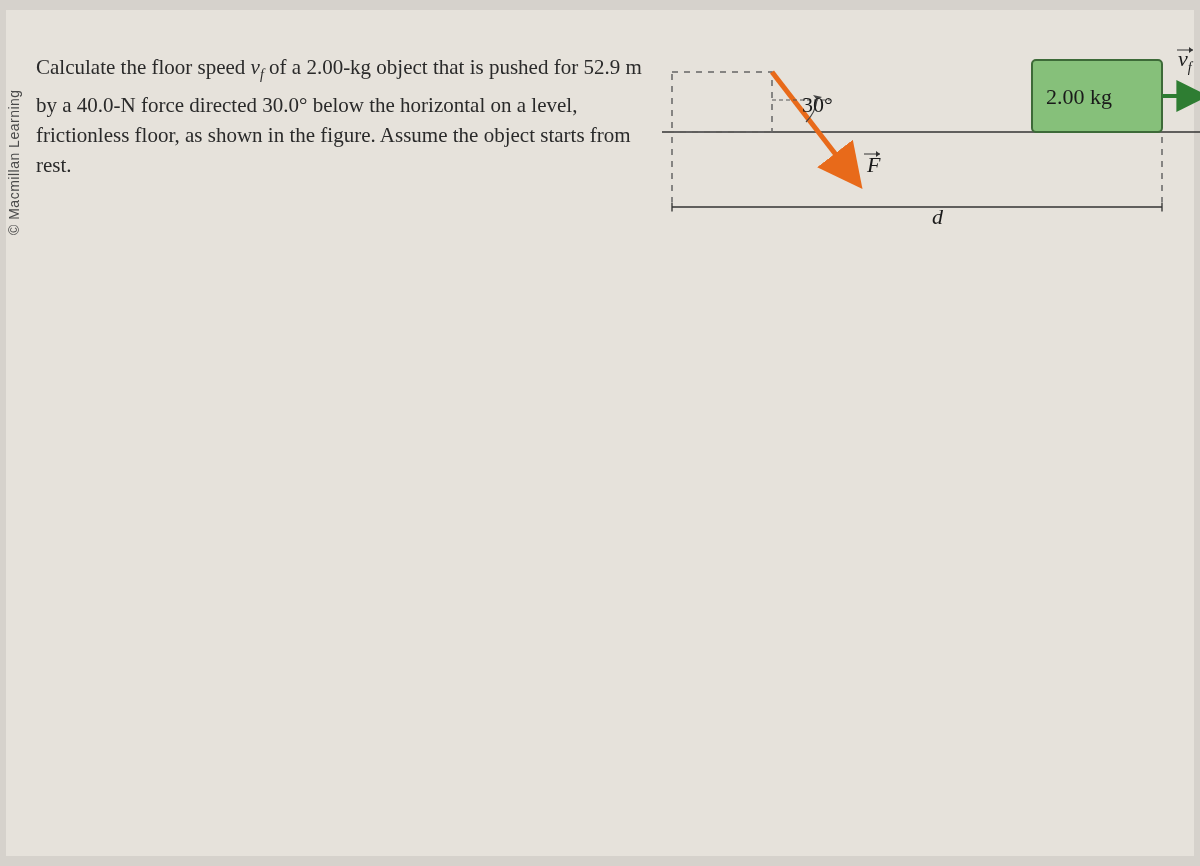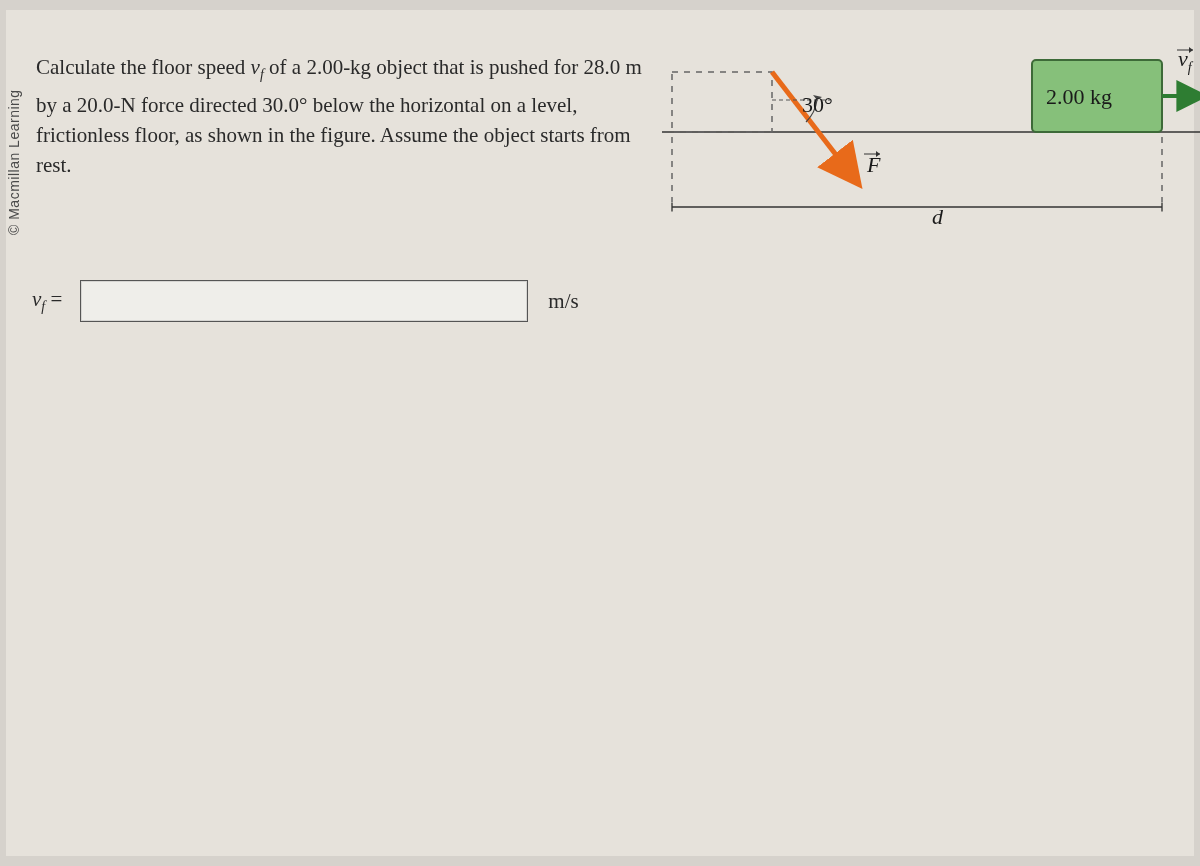--- a/index.html
+++ b/index.html
@@ -105,30 +105,23 @@
   }
 </style>
 </head>
 <body>
 
 <div class="inner-panel">
 
   <div class="copyright">© Macmillan Learning</div>
 
   <div class="question-block">
-    <span>Calculate the floor speed </span><span style="font-style:italic">v</span><span class="sub-f">f</span><span> of a 2.00-kg object that is pushed for 28.0 m by a 20.0-N force directed 30.0° below the horizontal on a level, frictionless floor, as shown in the figure. Assume the object starts from rest.</span>
+    <span>Calculate the floor speed </span><span style="font-style:italic">v</span><span class="sub-f">f</span><span> of a 2.00-kg object that is pushed for 52.9 m by a 40.0-N force directed 30.0° below the horizontal on a level, frictionless floor, as shown in the figure. Assume the object starts from rest.</span>
   </div>
 
-  <div class="answer-row">
-    <span class="answer-label">
-      <span style="font-style:italic">v</span><span class="sub-f">f</span><span style="font-style:normal"> =</span>
-    </span>
-    <input class="answer-input" type="text" value="" style="">
-    <span class="units">m/s</span>
-  </div>
 
   <div class="diagram">
     <svg viewBox="0 0 540 200">
 
       <line x1="0" y1="90" x2="540" y2="90" stroke="#333" stroke-width="1.5"></line>
 
       <rect x="10" y="30" width="100" height="60" fill="none" stroke="#666" stroke-width="1.5" stroke-dasharray="6,6"></rect>
 
       <rect x="370" y="18" width="130" height="72" rx="4" ry="4" fill="#86c07a" stroke="#3d6a38" stroke-width="2"></rect>
       <text class="mass-label" x="384" y="62">2.00 kg</text>

